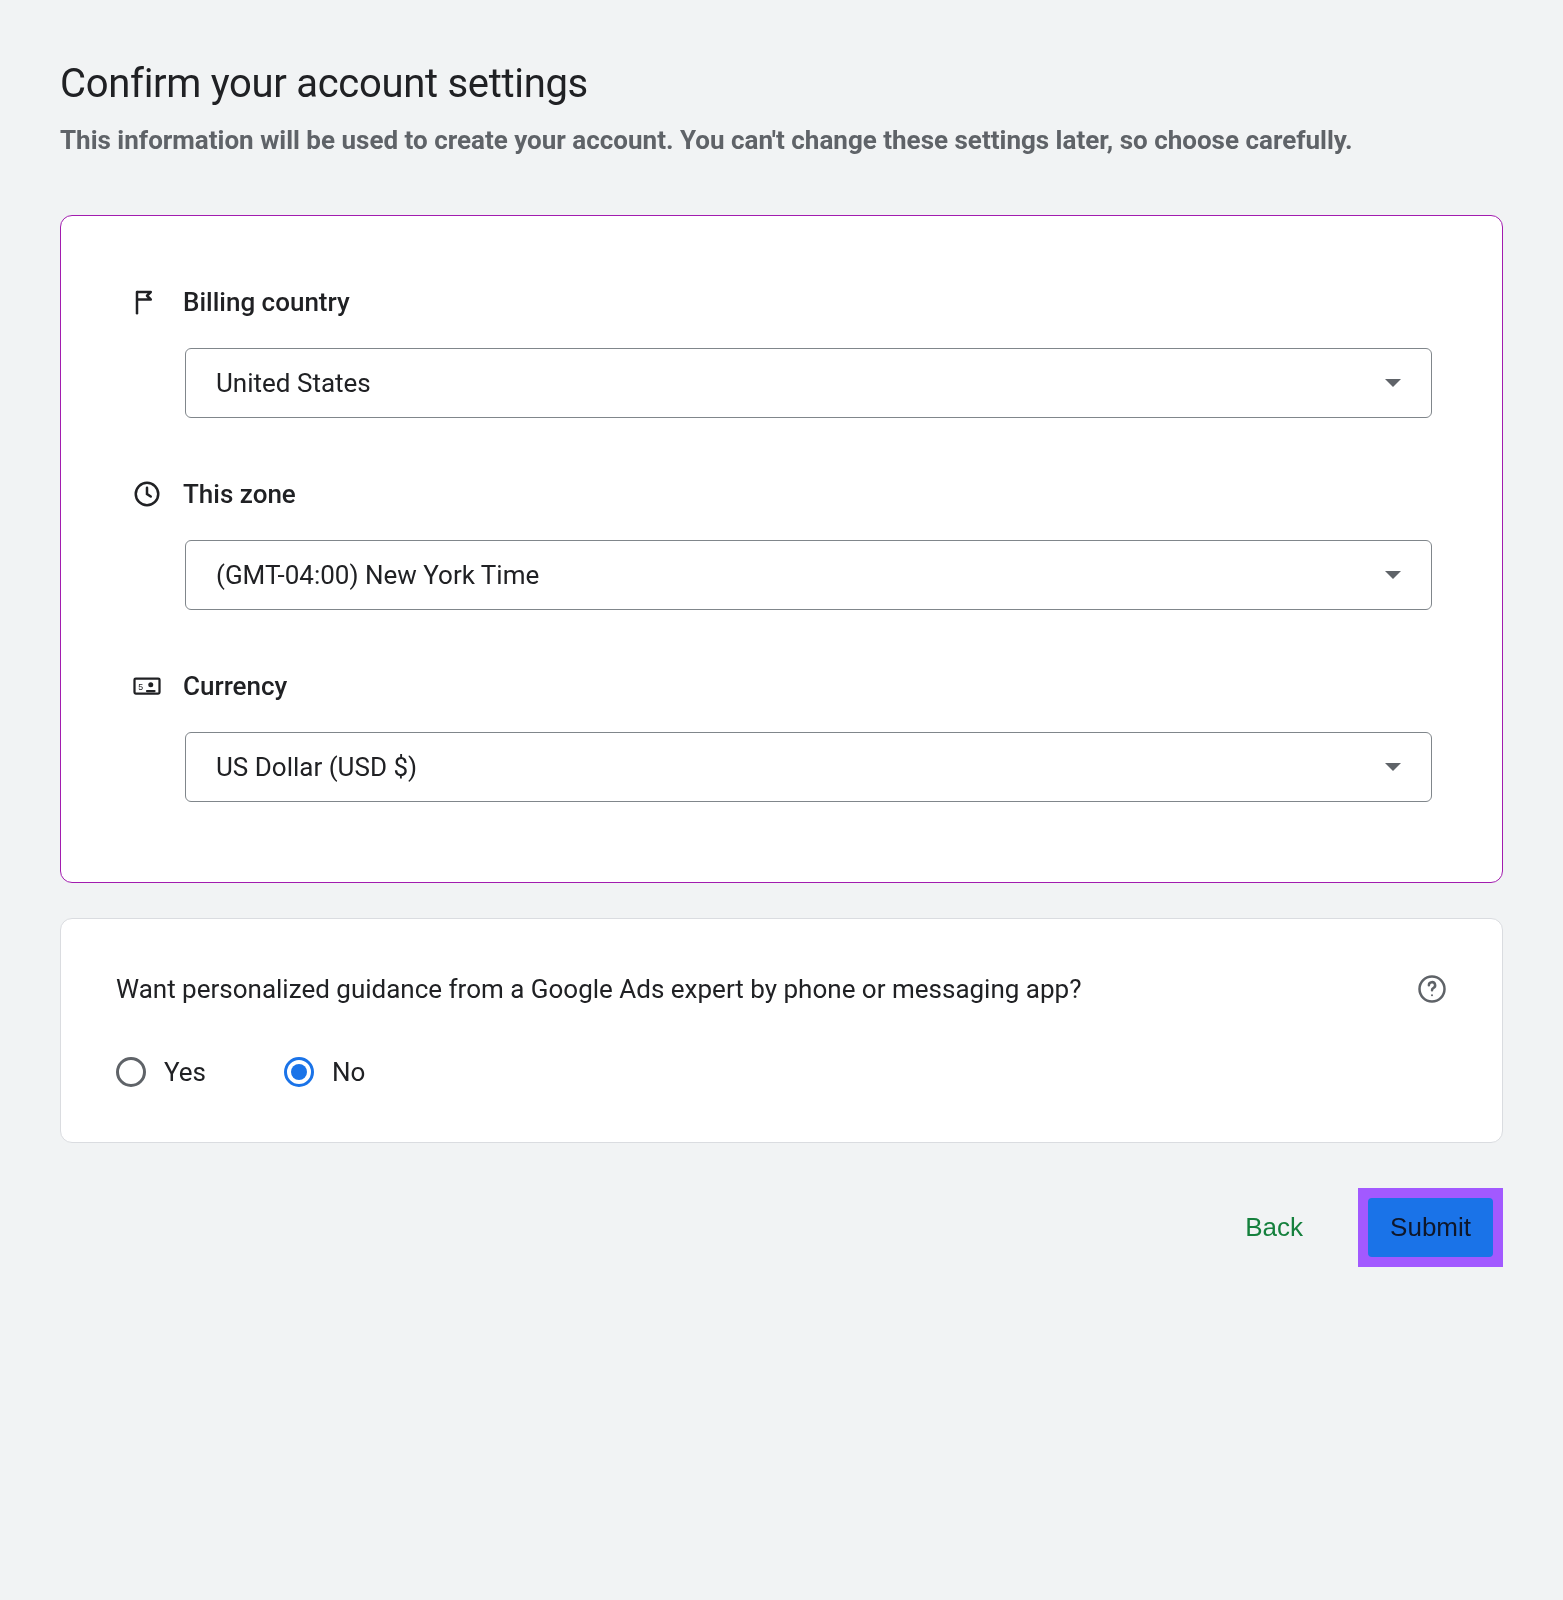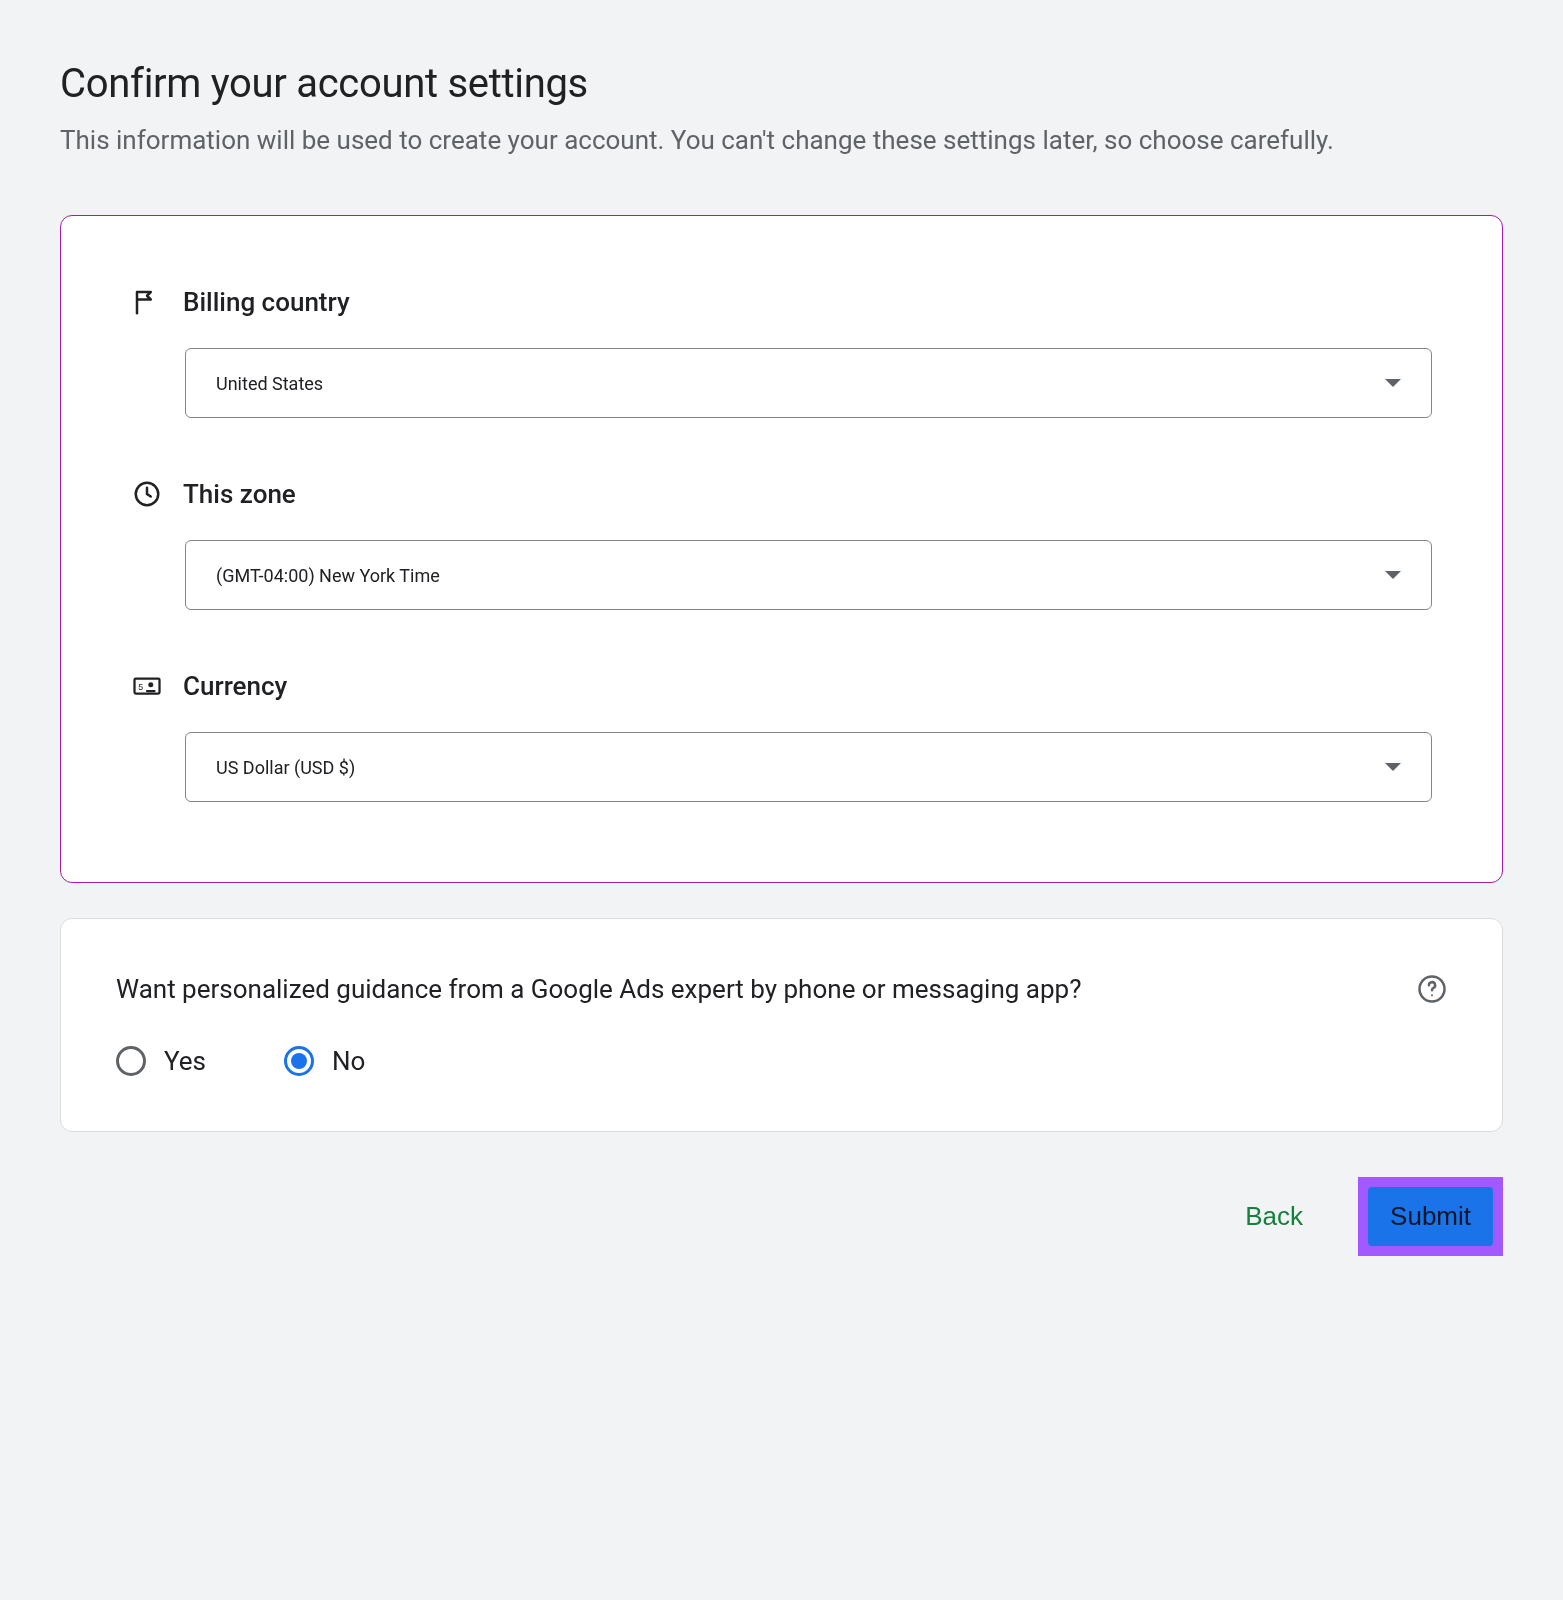--- a/index.html
+++ b/index.html
@@ -18,21 +18,21 @@
     .page-title {
       font-size: 40px;
       font-weight: 400;
       color: #202124;
       margin-bottom: 14px;
       letter-spacing: -0.3px;
     }
     .page-subtitle {
       font-size: 26px;
       color: #5f6368;
-      font-weight: 400;
+      font-weight: 700;
       line-height: 1.5;
       margin-bottom: 55px;
       max-width: 1400px;
     }
     .card {
       background: #fff;
       border: 1px solid #a21caf;
       border-radius: 12px;
       padding: 70px 70px 80px 70px;
       margin-bottom: 35px;
@@ -75,42 +75,42 @@
       border-radius: 6px;
       height: 70px;
       display: flex;
       align-items: center;
       justify-content: space-between;
       padding: 0 30px;
       cursor: pointer;
       background: #fff;
     }
     .select-value {
-      font-size: 18px;
+      font-size: 26px;
       color: #202124;
     }
     .chevron-down {
       width: 0;
       height: 0;
       border-left: 8px solid transparent;
       border-right: 8px solid transparent;
       border-top: 8px solid #5f6368;
     }
     .guidance-card {
       background: #fff;
       border: 1px solid #dadce0;
       border-radius: 12px;
       padding: 55px 55px 55px 55px;
       margin-bottom: 45px;
     }
     .guidance-row {
       display: flex;
       align-items: flex-end;
       justify-content: space-between;
-      margin-bottom: 42px;
+      margin-bottom: 53px;
     }
     .guidance-text {
       font-size: 26px;
       color: #202124;
     }
     .help-icon {
       width: 30px;
       height: 30px;
       display: flex;
       align-items: center;

